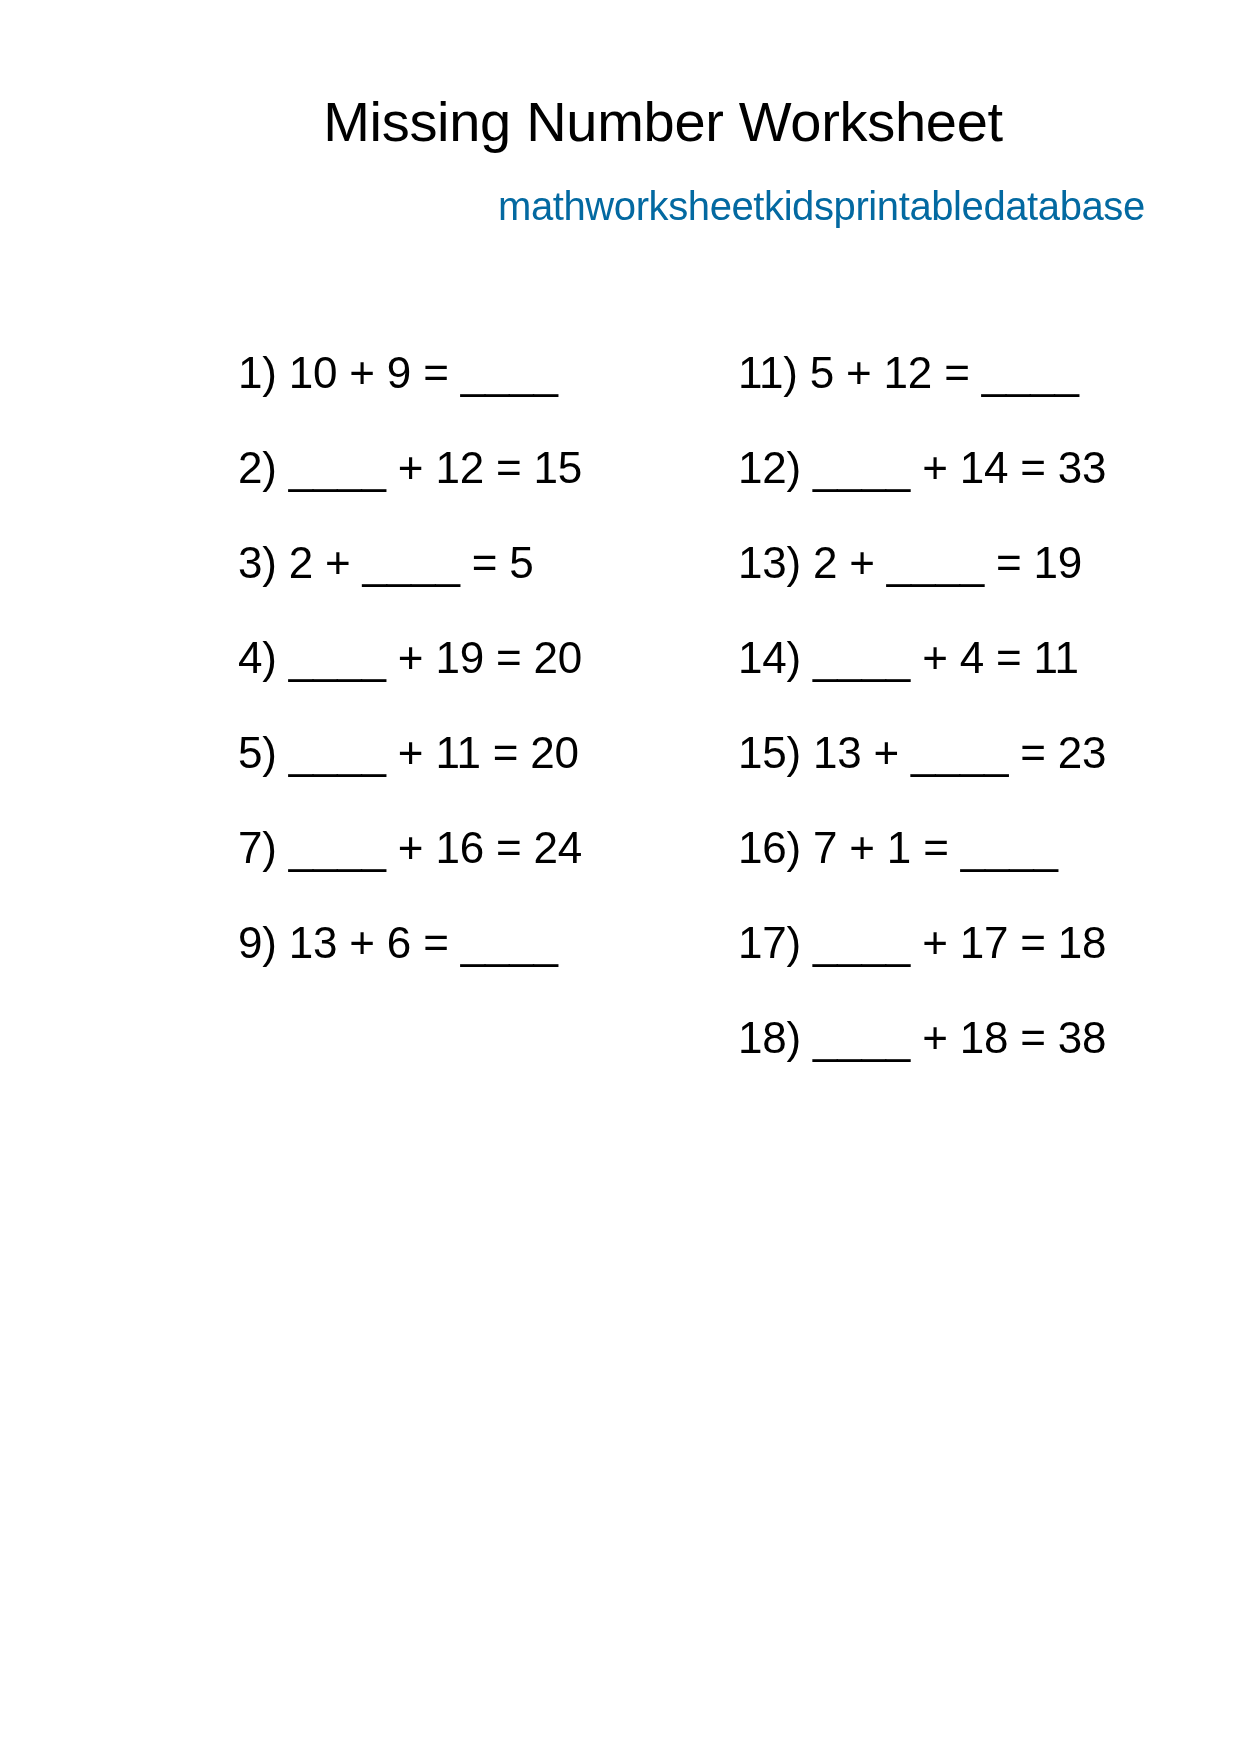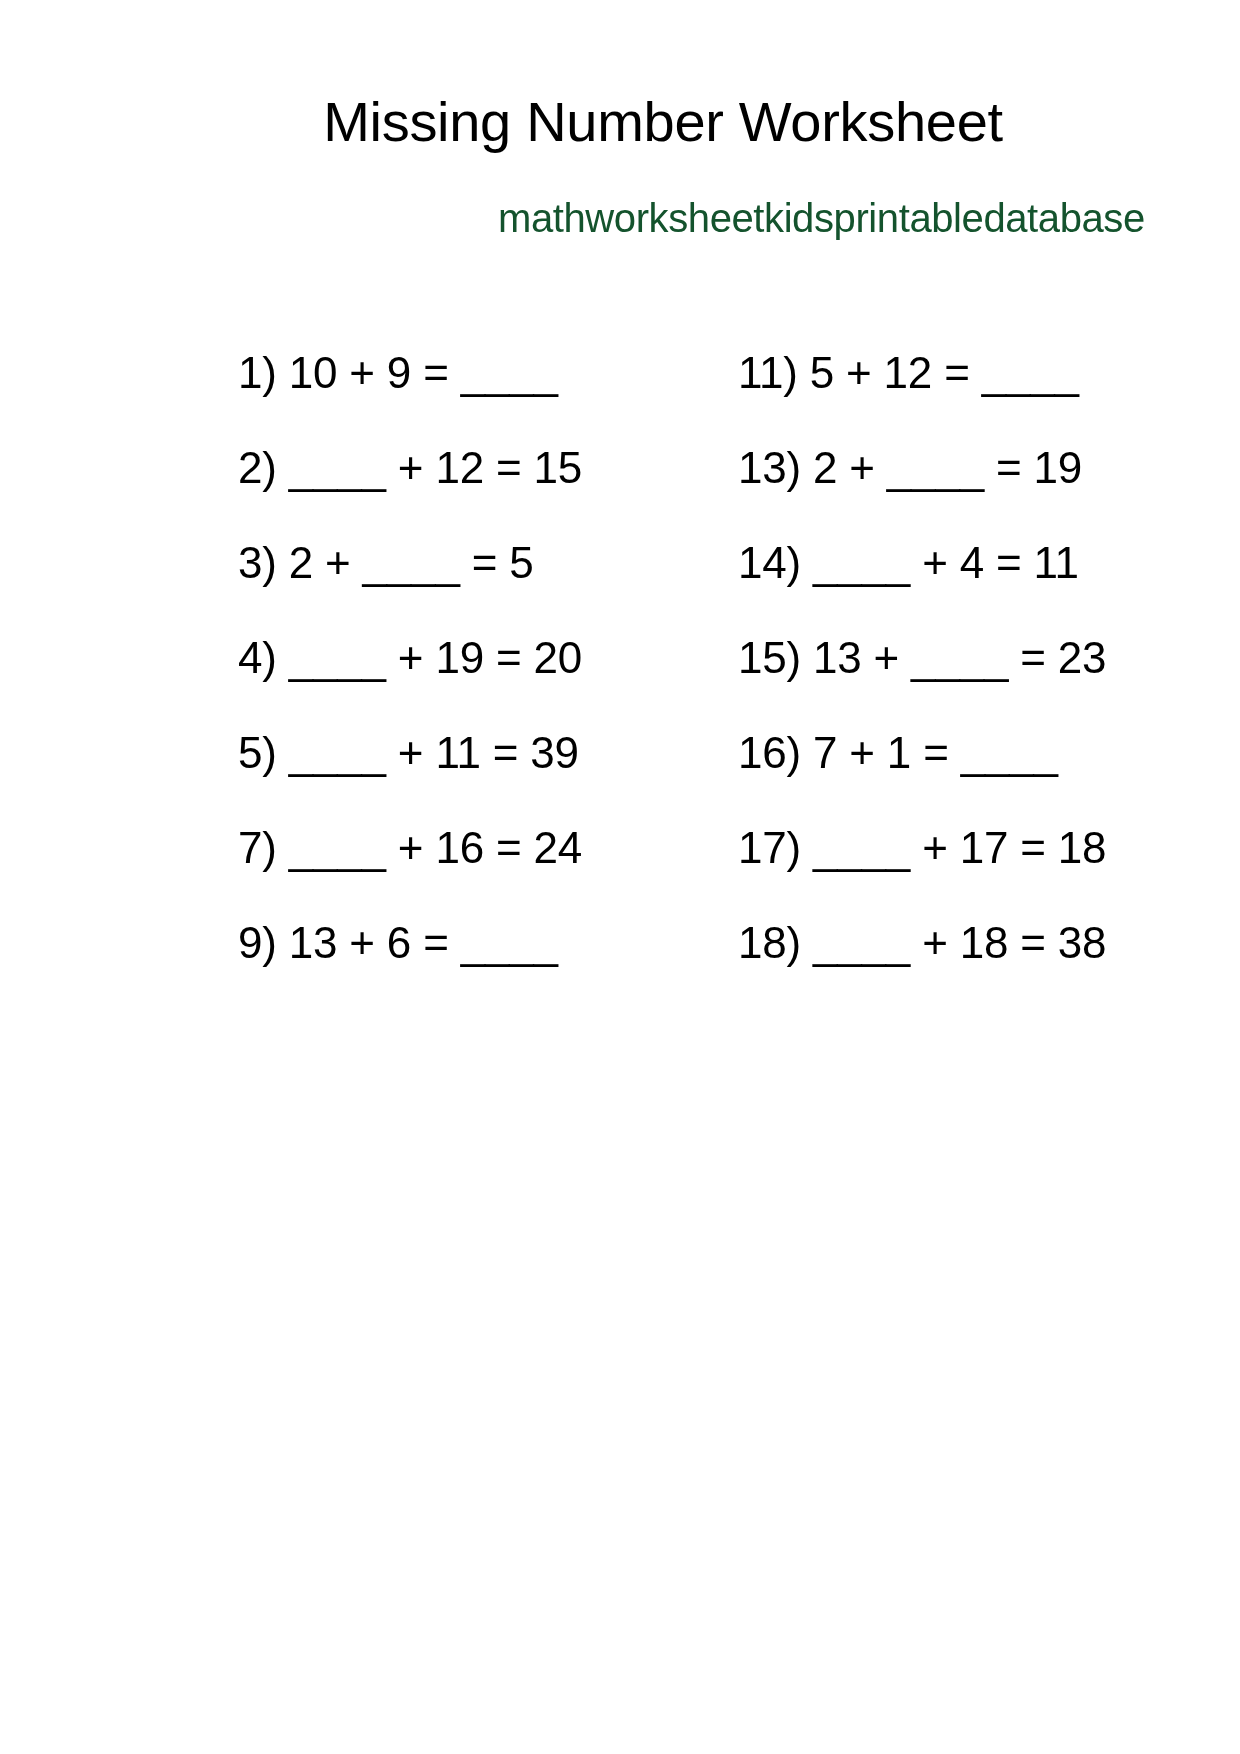--- a/index.html
+++ b/index.html
@@ -24,24 +24,24 @@
       font-size: 56px;
       line-height: 60px;
       letter-spacing: -0.3px;
       padding-left: 86px;
       box-sizing: border-box;
       white-space: nowrap;
     }
     .subtitle {
       position: absolute;
       left: 498px;
-      top: 196px;
+      top: 184px;
       font-size: 40px;
       line-height: 44px;
-      color: #14532d;
+      color: #0369a1;
       white-space: nowrap;
       letter-spacing: -0.4px;
     }
     .column {
       position: absolute;
       top: 348px;
     }
     .col-left { left: 200px; }
     .col-right { left: 700px; }
     .problem {
@@ -57,26 +57,27 @@
 <body>
 
 <h1 class="page-title" style="margin:0;font-weight:normal;">Missing Number Worksheet</h1>
 <div class="subtitle">mathworksheetkidsprintabledatabase</div>
 
 <div class="column col-left">
   <div class="problem">1) 10 + 9 = ____</div>
   <div class="problem">2) ____ + 12 = 15</div>
   <div class="problem">3) 2 + ____ = 5</div>
   <div class="problem">4) ____ + 19 = 20</div>
-  <div class="problem">5) ____ + 11 = 39</div>
+  <div class="problem">5) ____ + 11 = 20</div>
   <div class="problem">7) ____ + 16 = 24</div>
   <div class="problem">9) 13 + 6 = ____</div>
 </div>
 
 <div class="column col-right">
   <div class="problem">11) 5 + 12 = ____</div>
+  <div class="problem">12) ____ + 14 = 33</div>
   <div class="problem">13) 2 + ____ = 19</div>
   <div class="problem">14) ____ + 4 = 11</div>
   <div class="problem">15) 13 + ____ = 23</div>
   <div class="problem">16) 7 + 1 = ____</div>
   <div class="problem">17) ____ + 17 = 18</div>
   <div class="problem">18) ____ + 18 = 38</div>
 </div>
 
 </body></html>

